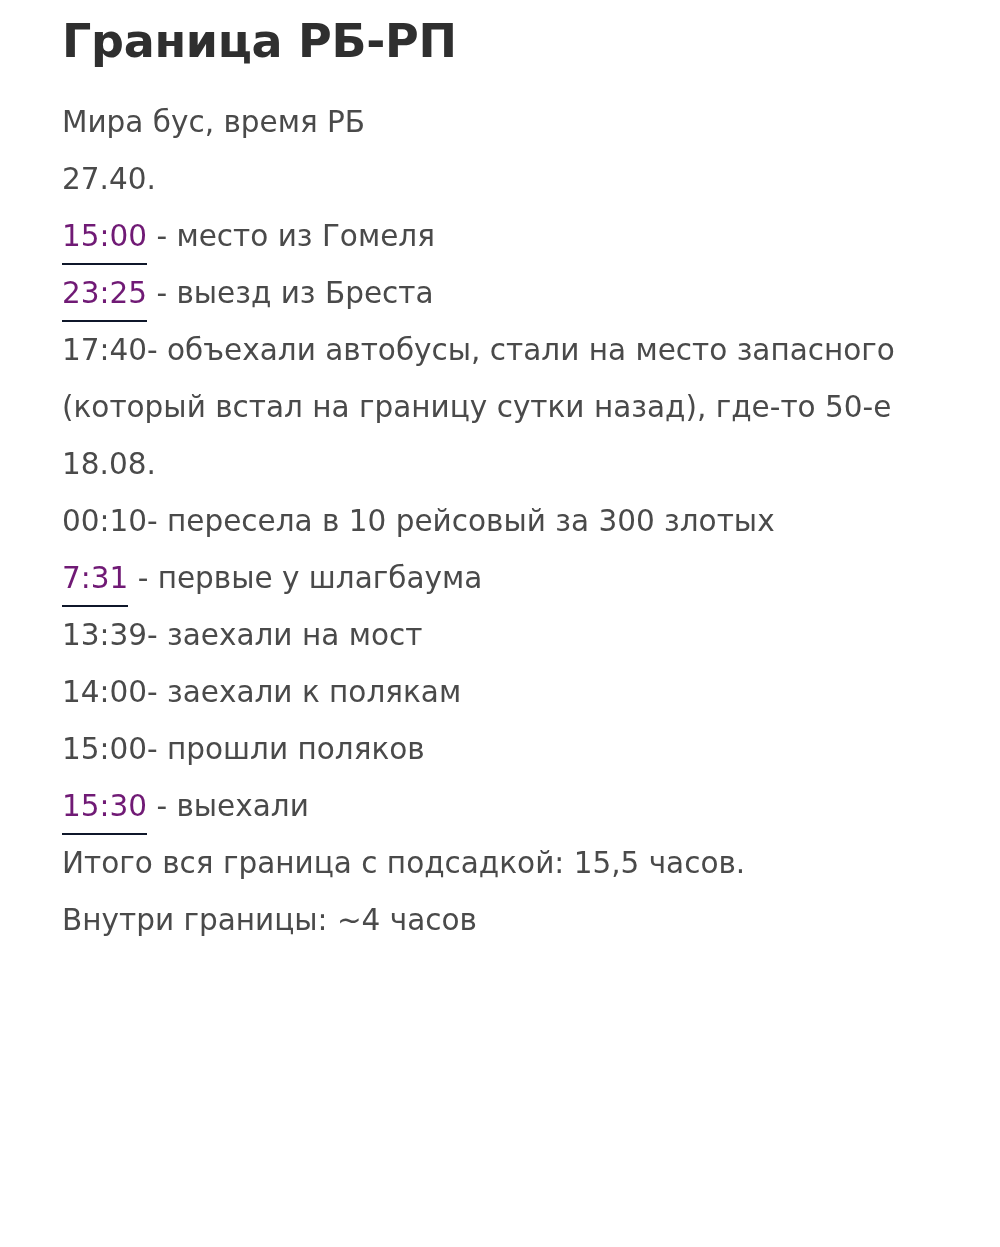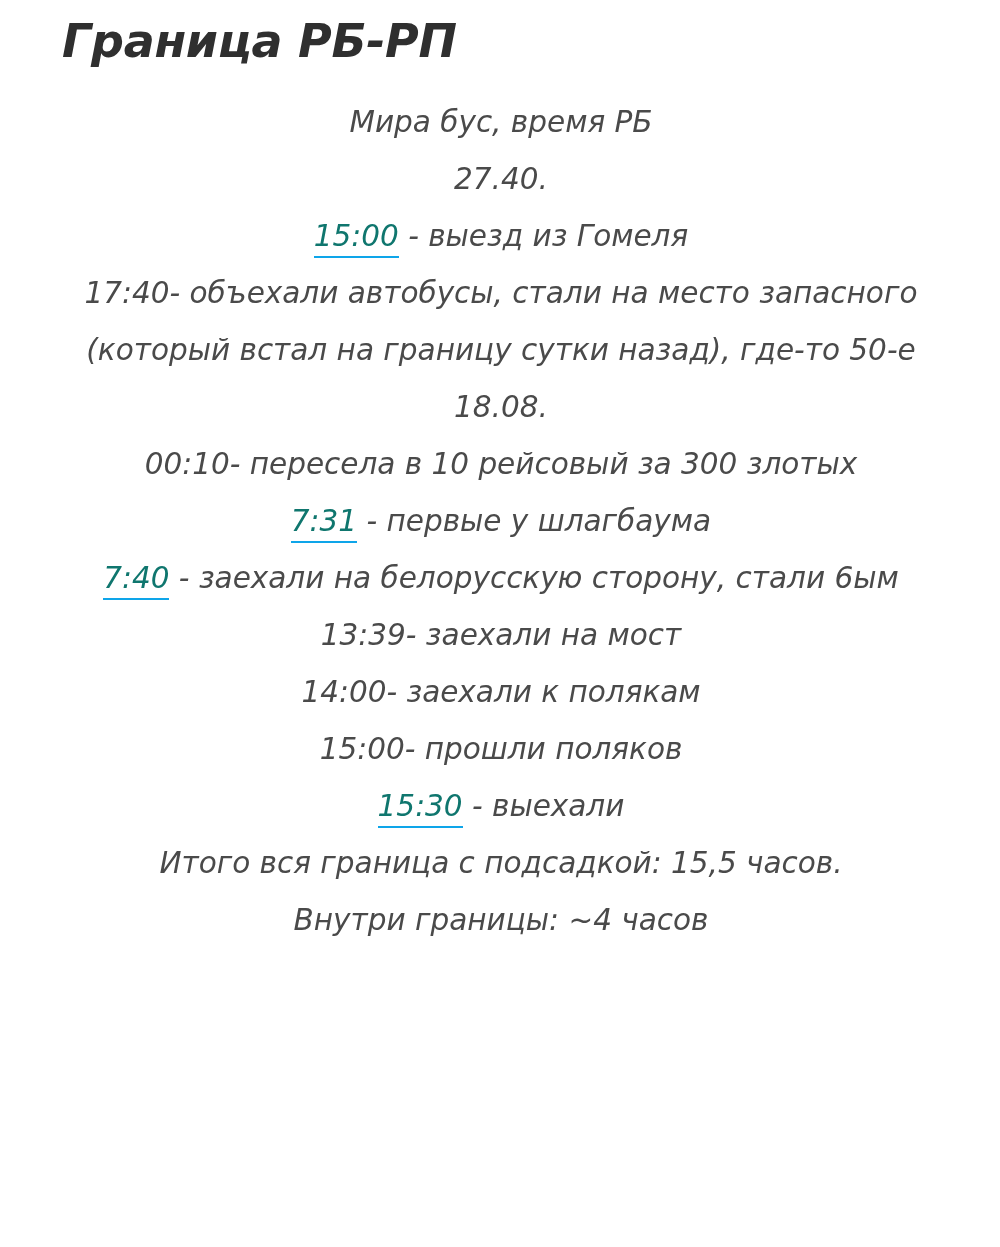--- a/index.html
+++ b/index.html
@@ -11,78 +11,76 @@
   body {
     width: 1000px;
     min-height: 1247px;
     font-family: "DejaVu Sans", "Liberation Sans", sans-serif;
     color: #3b3b3b;
     -webkit-font-smoothing: antialiased;
   }
   .page {
     padding: 14px 60px 0 62px;
     box-sizing: border-box;
-    font-style: italic;
   }
   .doc-title {
     font-size: 46px;
     font-weight: bold;
     line-height: 1.18;
     color: #2f2f2f;
     letter-spacing: -0.3px;
     margin: 0 0 26px 0;
   }
   .body-text {
     font-size: 29.5px;
     line-height: 57px;
     color: #4a4a4a;
     font-weight: 400;
   }
   .line {
     white-space: normal;
-    text-align: center;
   }
   .tstamp {
-    border-bottom: 2px solid #0ea5e9;
-    padding-bottom: 3px;
-    color: #0f766e;
+    border-bottom: 2px solid #0f172a;
+    padding-bottom: 10px;
+    color: #701a75;
   }
   .plain {
     color: #4a4a4a;
   }
 </style>
 </head>
 <body>
 
 <div class="page">
   <h1 class="doc-title">Граница РБ-РП</h1>
   <div class="body-text">
       <div class="line">
       <span class="plain">Мира бус, время РБ</span>
     </div>
       <div class="line">
       <span class="plain">27.40.</span>
     </div>
       <div class="line">
-      <span class="tstamp">15:00</span><span class="plain"> - выезд из Гомеля</span>
+      <span class="tstamp">15:00</span><span class="plain"> - место из Гомеля</span>
+    </div>
+      <div class="line">
+      <span class="tstamp">23:25</span><span class="plain"> - выезд из Бреста</span>
     </div>
       <div class="line">
       <span class="plain">17:40- объехали автобусы, стали на место запасного (который встал на границу сутки назад), где-то 50-е</span>
     </div>
       <div class="line">
       <span class="plain">18.08.</span>
     </div>
       <div class="line">
       <span class="plain">00:10- пересела в 10 рейсовый за 300 злотых</span>
     </div>
       <div class="line">
       <span class="tstamp">7:31</span><span class="plain"> - первые у шлагбаума</span>
-    </div>
-      <div class="line">
-      <span class="tstamp">7:40</span><span class="plain"> - заехали на белорусскую сторону, стали 6ым</span>
     </div>
       <div class="line">
       <span class="plain">13:39- заехали на мост</span>
     </div>
       <div class="line">
       <span class="plain">14:00- заехали к полякам</span>
     </div>
       <div class="line">
       <span class="plain">15:00- прошли поляков</span>
     </div>

